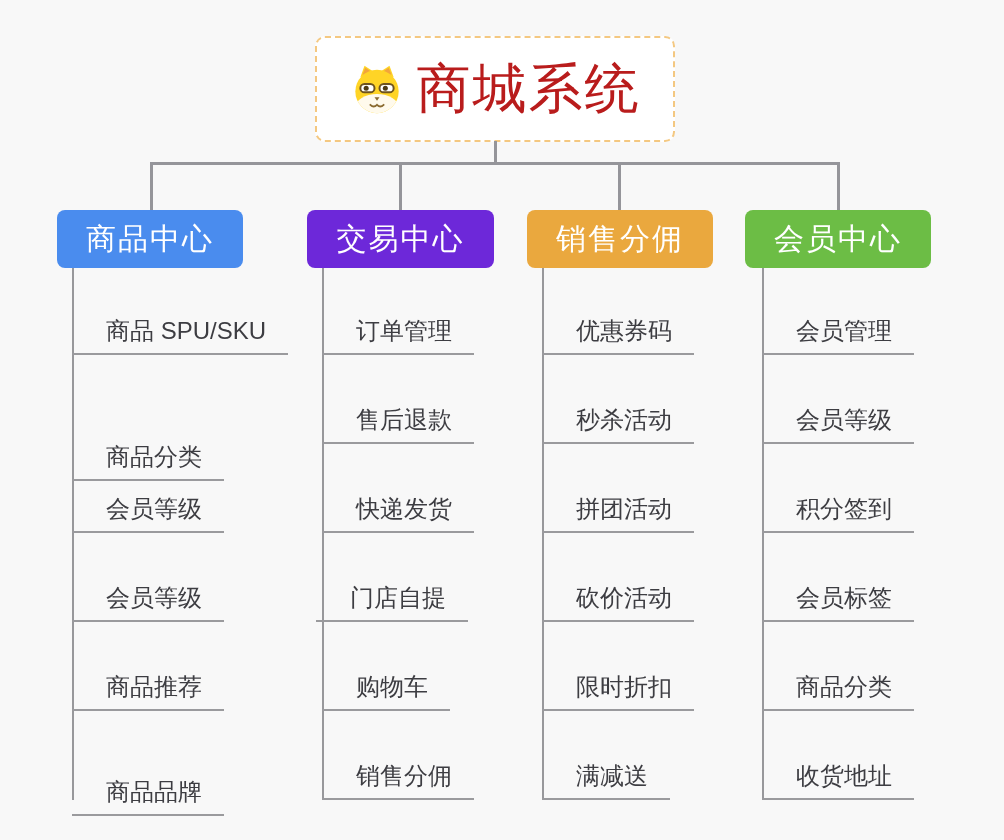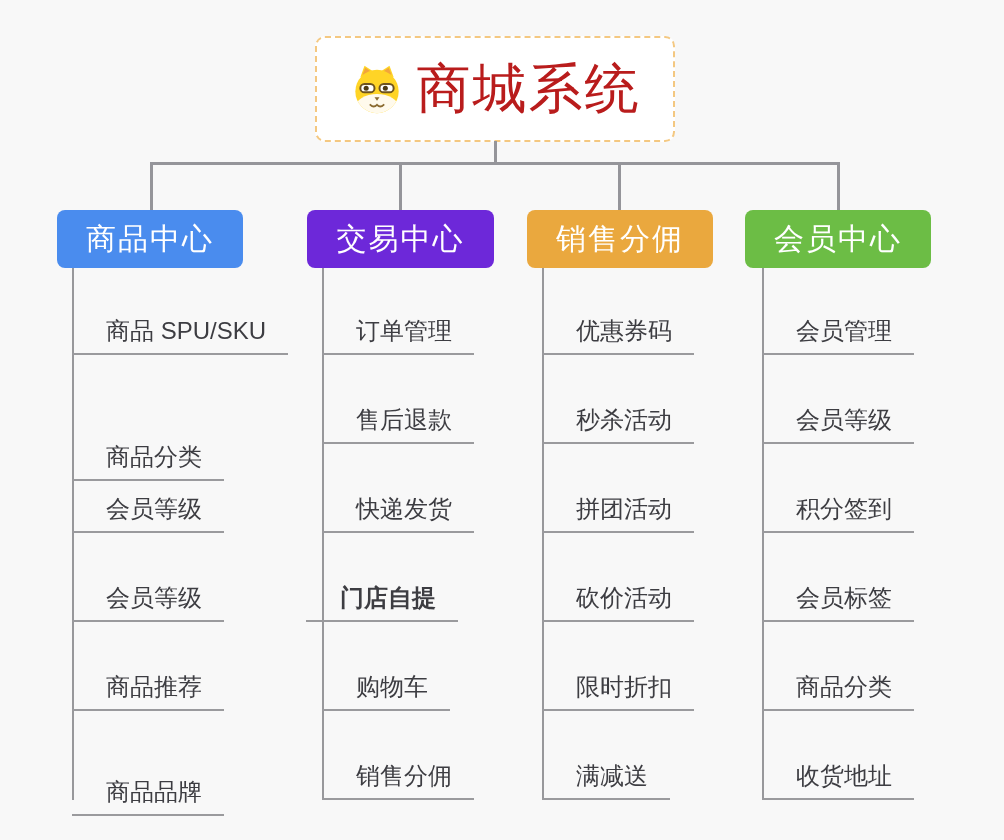--- a/index.html
+++ b/index.html
@@ -99,21 +99,21 @@
   <div class="leaf r2" style="left:72px;">会员等级</div>
   <div class="leaf r3" style="left:72px;">会员等级</div>
   <div class="leaf r4" style="left:72px;">商品推荐</div>
   <div class="leaf r5" style="left:72px;margin-top:16px;">商品品牌</div>
 
   <div class="branch-header" style="left: 307px; width: 187px; background-color: #6d28d9;">交易中心</div>
   <div class="trunk" style="left:322px;"></div>
   <div class="leaf r0" style="left:322px;">订单管理</div>
   <div class="leaf r1" style="left:322px;">售后退款</div>
   <div class="leaf r2" style="left:322px;">快递发货</div>
-  <div class="leaf r3" style="left:306px;font-weight:bold;">门店自提</div>
+  <div class="leaf r3" style="left:316px;">门店自提</div>
   <div class="leaf r4" style="left:322px;">购物车</div>
   <div class="leaf r5" style="left:322px;">销售分佣</div>
 
   <div class="branch-header" style="left: 527px; width: 186px; background-color: rgb(234, 168, 62);">销售分佣</div>
   <div class="trunk" style="left:542px;"></div>
   <div class="leaf r0" style="left:542px;">优惠券码</div>
   <div class="leaf r1" style="left:542px;">秒杀活动</div>
   <div class="leaf r2" style="left:542px;">拼团活动</div>
   <div class="leaf r3" style="left:542px;text-align:right;">砍价活动</div>
   <div class="leaf r4" style="left:542px;">限时折扣</div>

